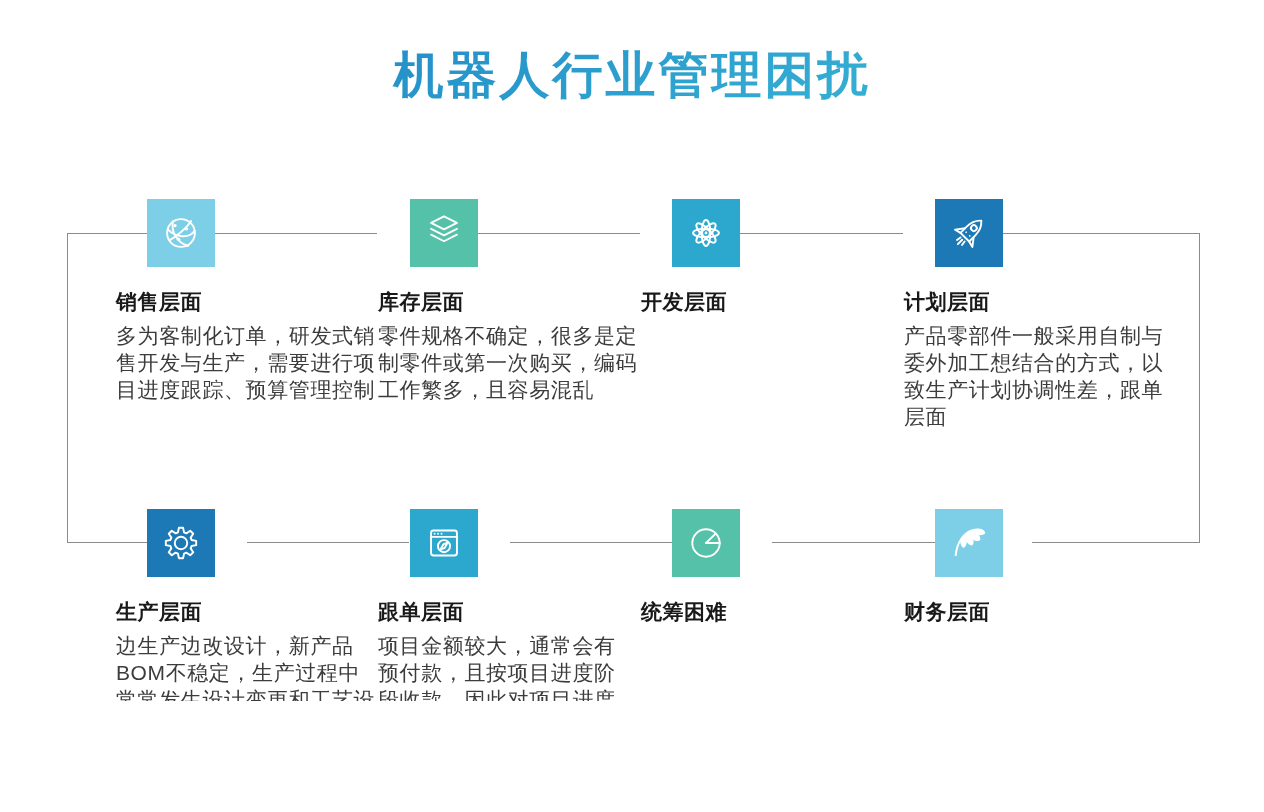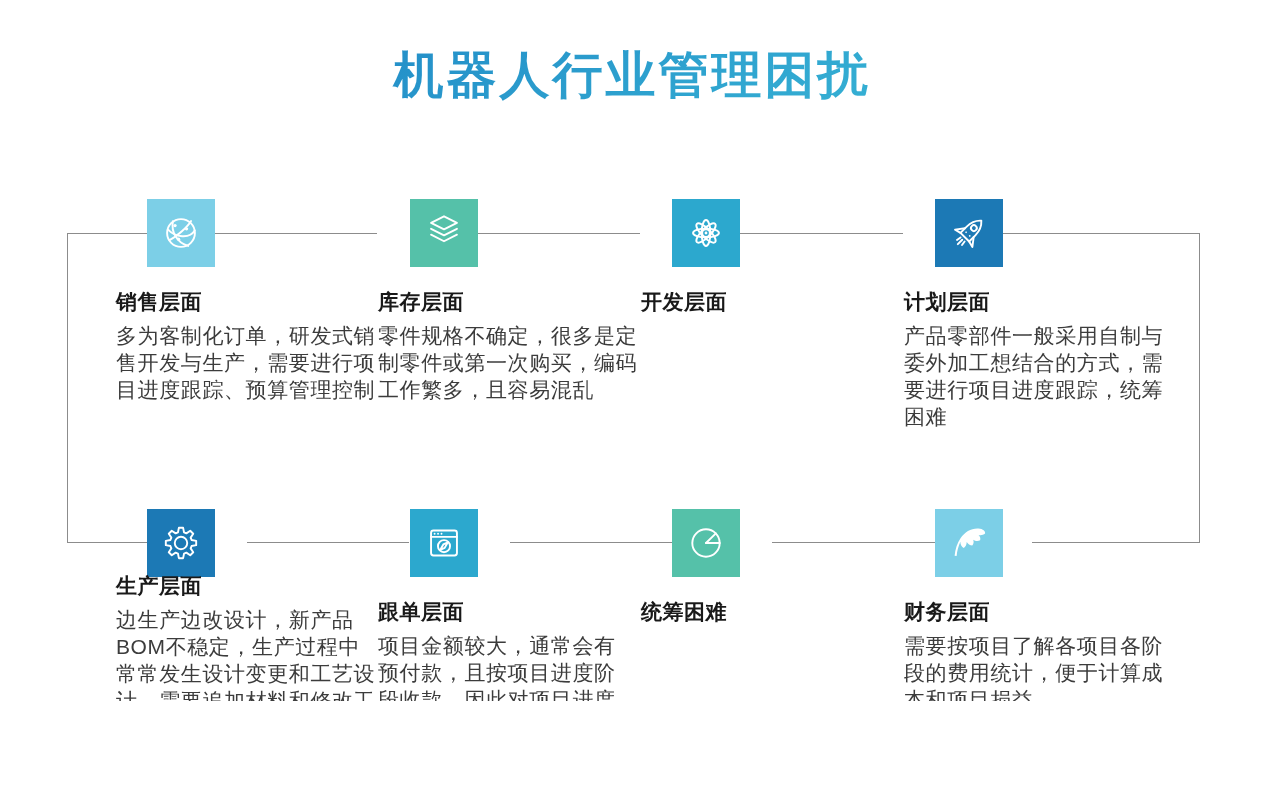--- a/index.html
+++ b/index.html
@@ -140,32 +140,31 @@
   </div>
   <div class="col" style="left:378px;top:291px">
     <h3>库存层面</h3>
     <p>零件规格不确定，很多是定制零件或第一次购买，编码工作繁多，且容易混乱</p>
   </div>
   <div class="col" style="left:641px;top:291px">
     <h3>开发层面</h3>
   </div>
   <div class="col" style="left:904px;top:291px;width:266px">
     <h3>计划层面</h3>
-    <p>产品零部件一般采用自制与委外加工想结合的方式，需要进行项目进度跟踪，统筹困难</p>
+    <p>产品零部件一般采用自制与委外加工想结合的方式，以致生产计划协调性差，跟单层面</p>
   </div>
 
-  <div class="col" style="left:116px;top:575px">
+  <div class="col" style="left:116px;top:601px">
     <h3>生产层面</h3>
     <p>边生产边改设计，新产品BOM不稳定，生产过程中常常发生设计变更和工艺设计，需要追加材料和修改工艺，生产协调性差</p>
   </div>
   <div class="col" style="left:378px;top:601px;width:250px">
     <h3>跟单层面</h3>
     <p>项目金额较大，通常会有预付款，且按项目进度阶段收款，因此对项目进度的追踪管理成了重中之重</p>
   </div>
   <div class="col" style="left:641px;top:601px">
     <h3>统筹困难</h3>
   </div>
   <div class="col" style="left:904px;top:601px;width:266px">
     <h3>财务层面</h3>
-    <p>需要按项目了解各项目各阶段的费用统计，便于计算成本和项目损益</p>
   </div>
 
 </div>
 
 </body></html>

